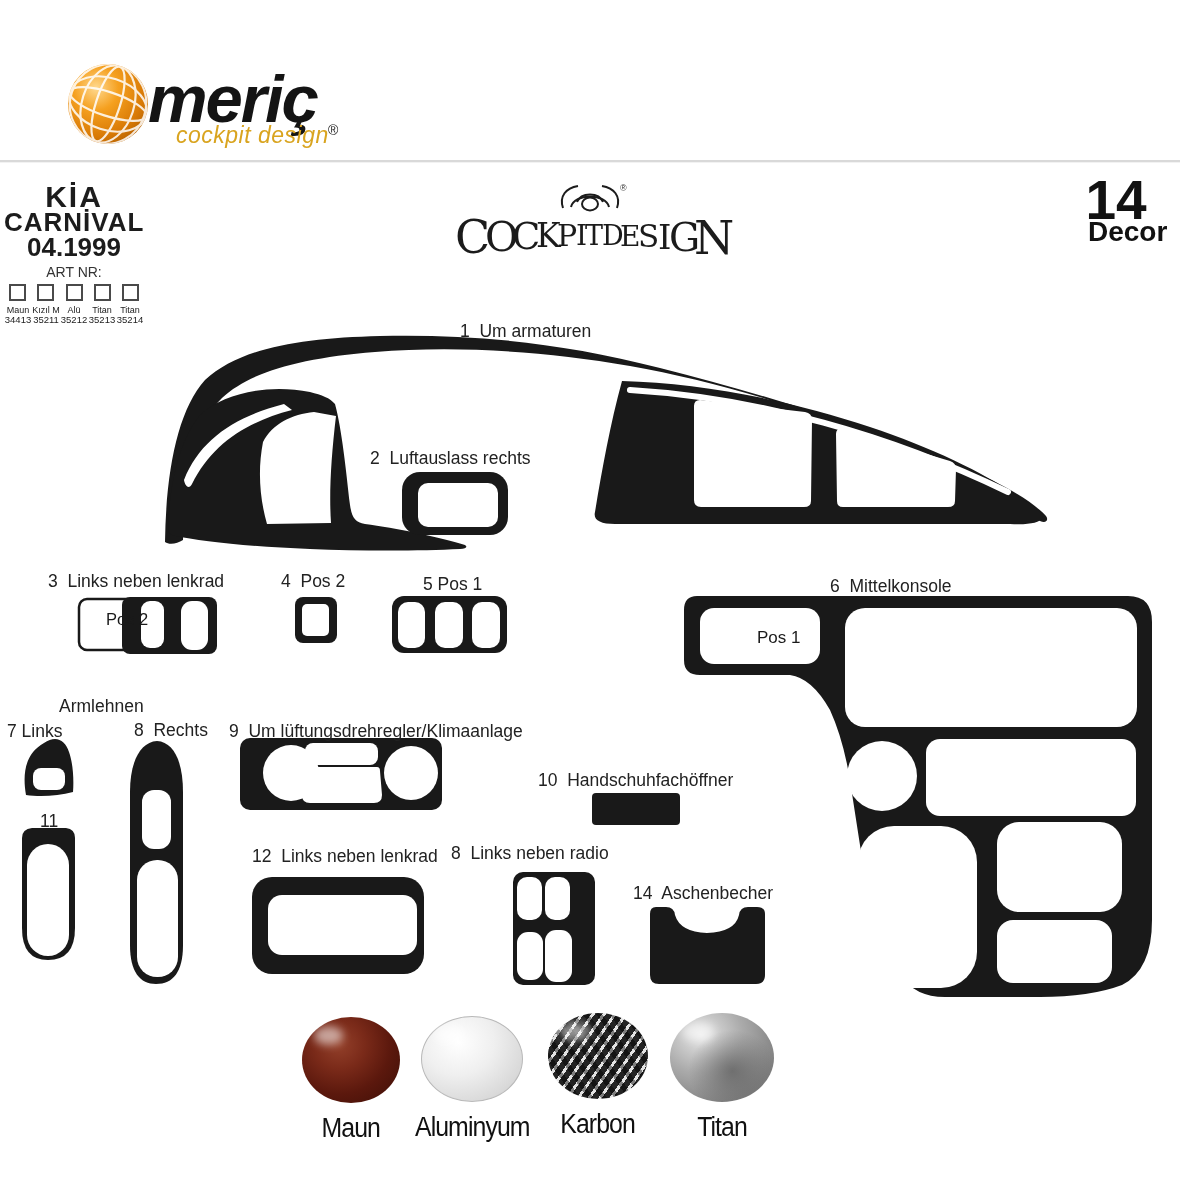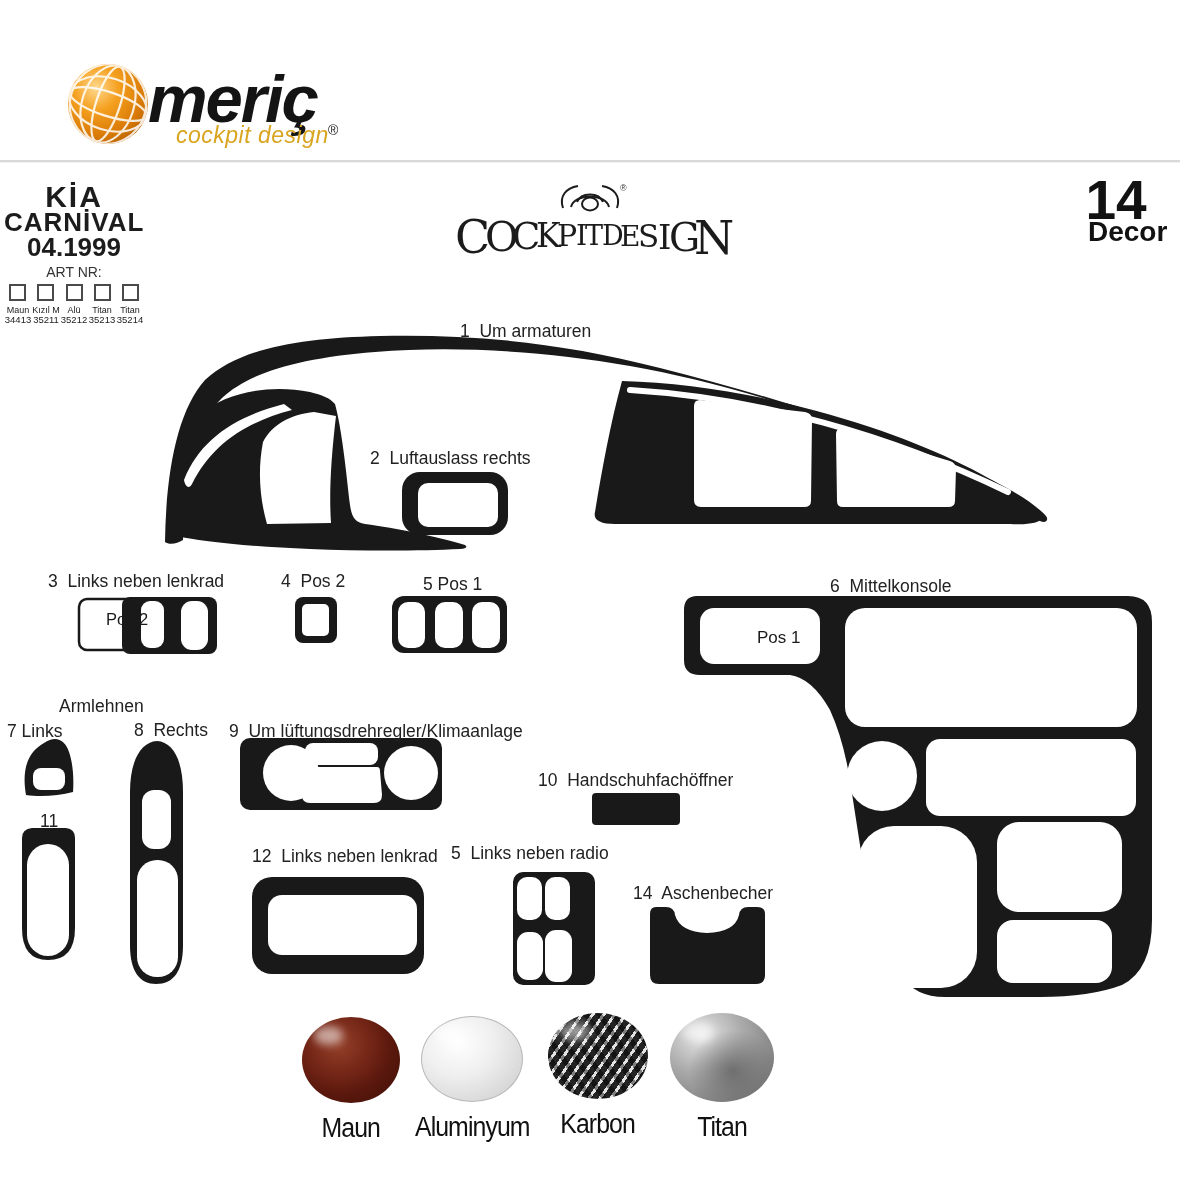--- a/index.html
+++ b/index.html
@@ -269,21 +269,21 @@
   <div class="plabel" style="left:281px;top:571px">4  Pos 2</div>
   <div class="plabel" style="left:423px;top:574px">5 Pos 1</div>
   <div class="plabel" style="left:830px;top:576px">6  Mittelkonsole</div>
   <div class="plabel" style="left:59px;top:696px">Armlehnen</div>
   <div class="plabel" style="left:7px;top:721px">7 Links</div>
   <div class="plabel" style="left:134px;top:720px">8  Rechts</div>
   <div class="plabel" style="left:229px;top:721px">9  Um lüftungsdrehregler/Klimaanlage</div>
   <div class="plabel" style="left:538px;top:770px">10  Handschuhfachöffner</div>
   <div class="plabel" style="left:40px;top:811px">11</div>
   <div class="plabel" style="left:252px;top:846px">12  Links neben lenkrad</div>
-  <div class="plabel" style="left:451px;top:843px">5  Links neben radio</div>
+  <div class="plabel" style="left:451px;top:843px">8  Links neben radio</div>
   <div class="plabel" style="left:633px;top:883px">14  Aschenbecher</div>
   <div class="inlabel" style="left:82px;top:610px;font-size:16.5px">Pos 2</div>
   <div class="inlabel" style="left:733px;top:628px">Pos 1</div>
 
   <div class="sw sw-maun" style="left:286px;top:1017px">
     <div class="disc"></div>
     <span class="mlabel">Maun</span>
   </div>
   <div class="sw sw-alu" style="left:407px;top:1016px">
     <div class="disc"></div>

